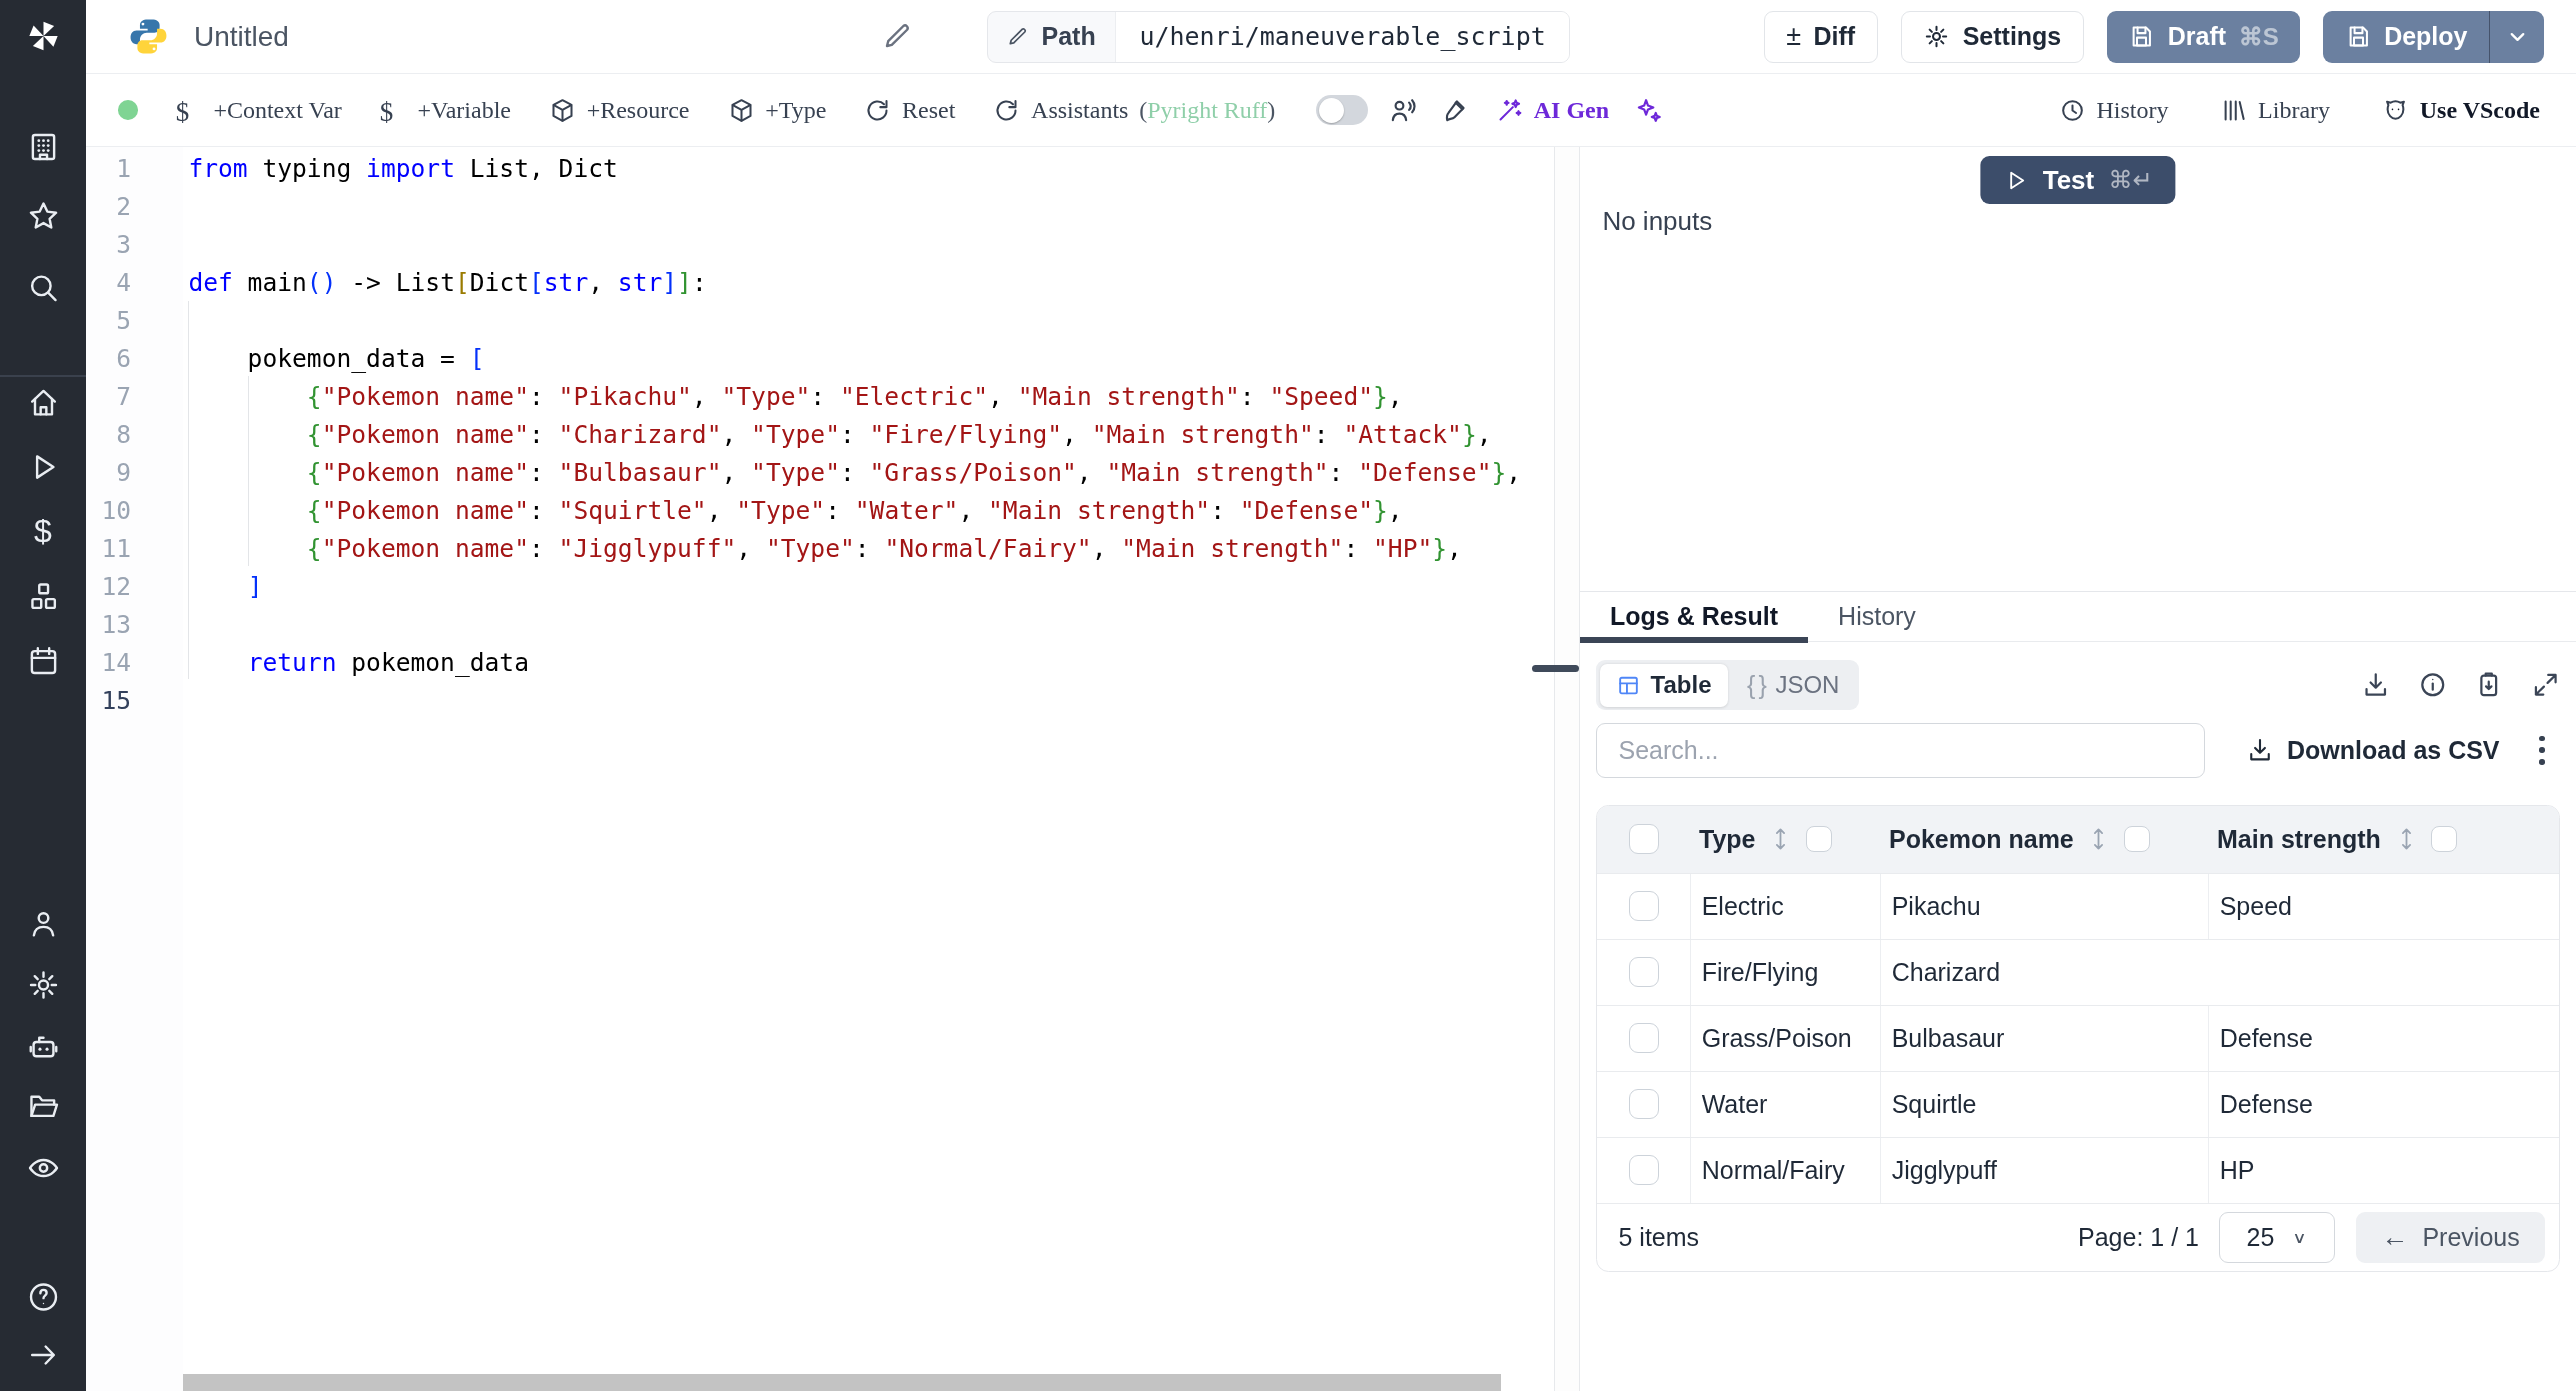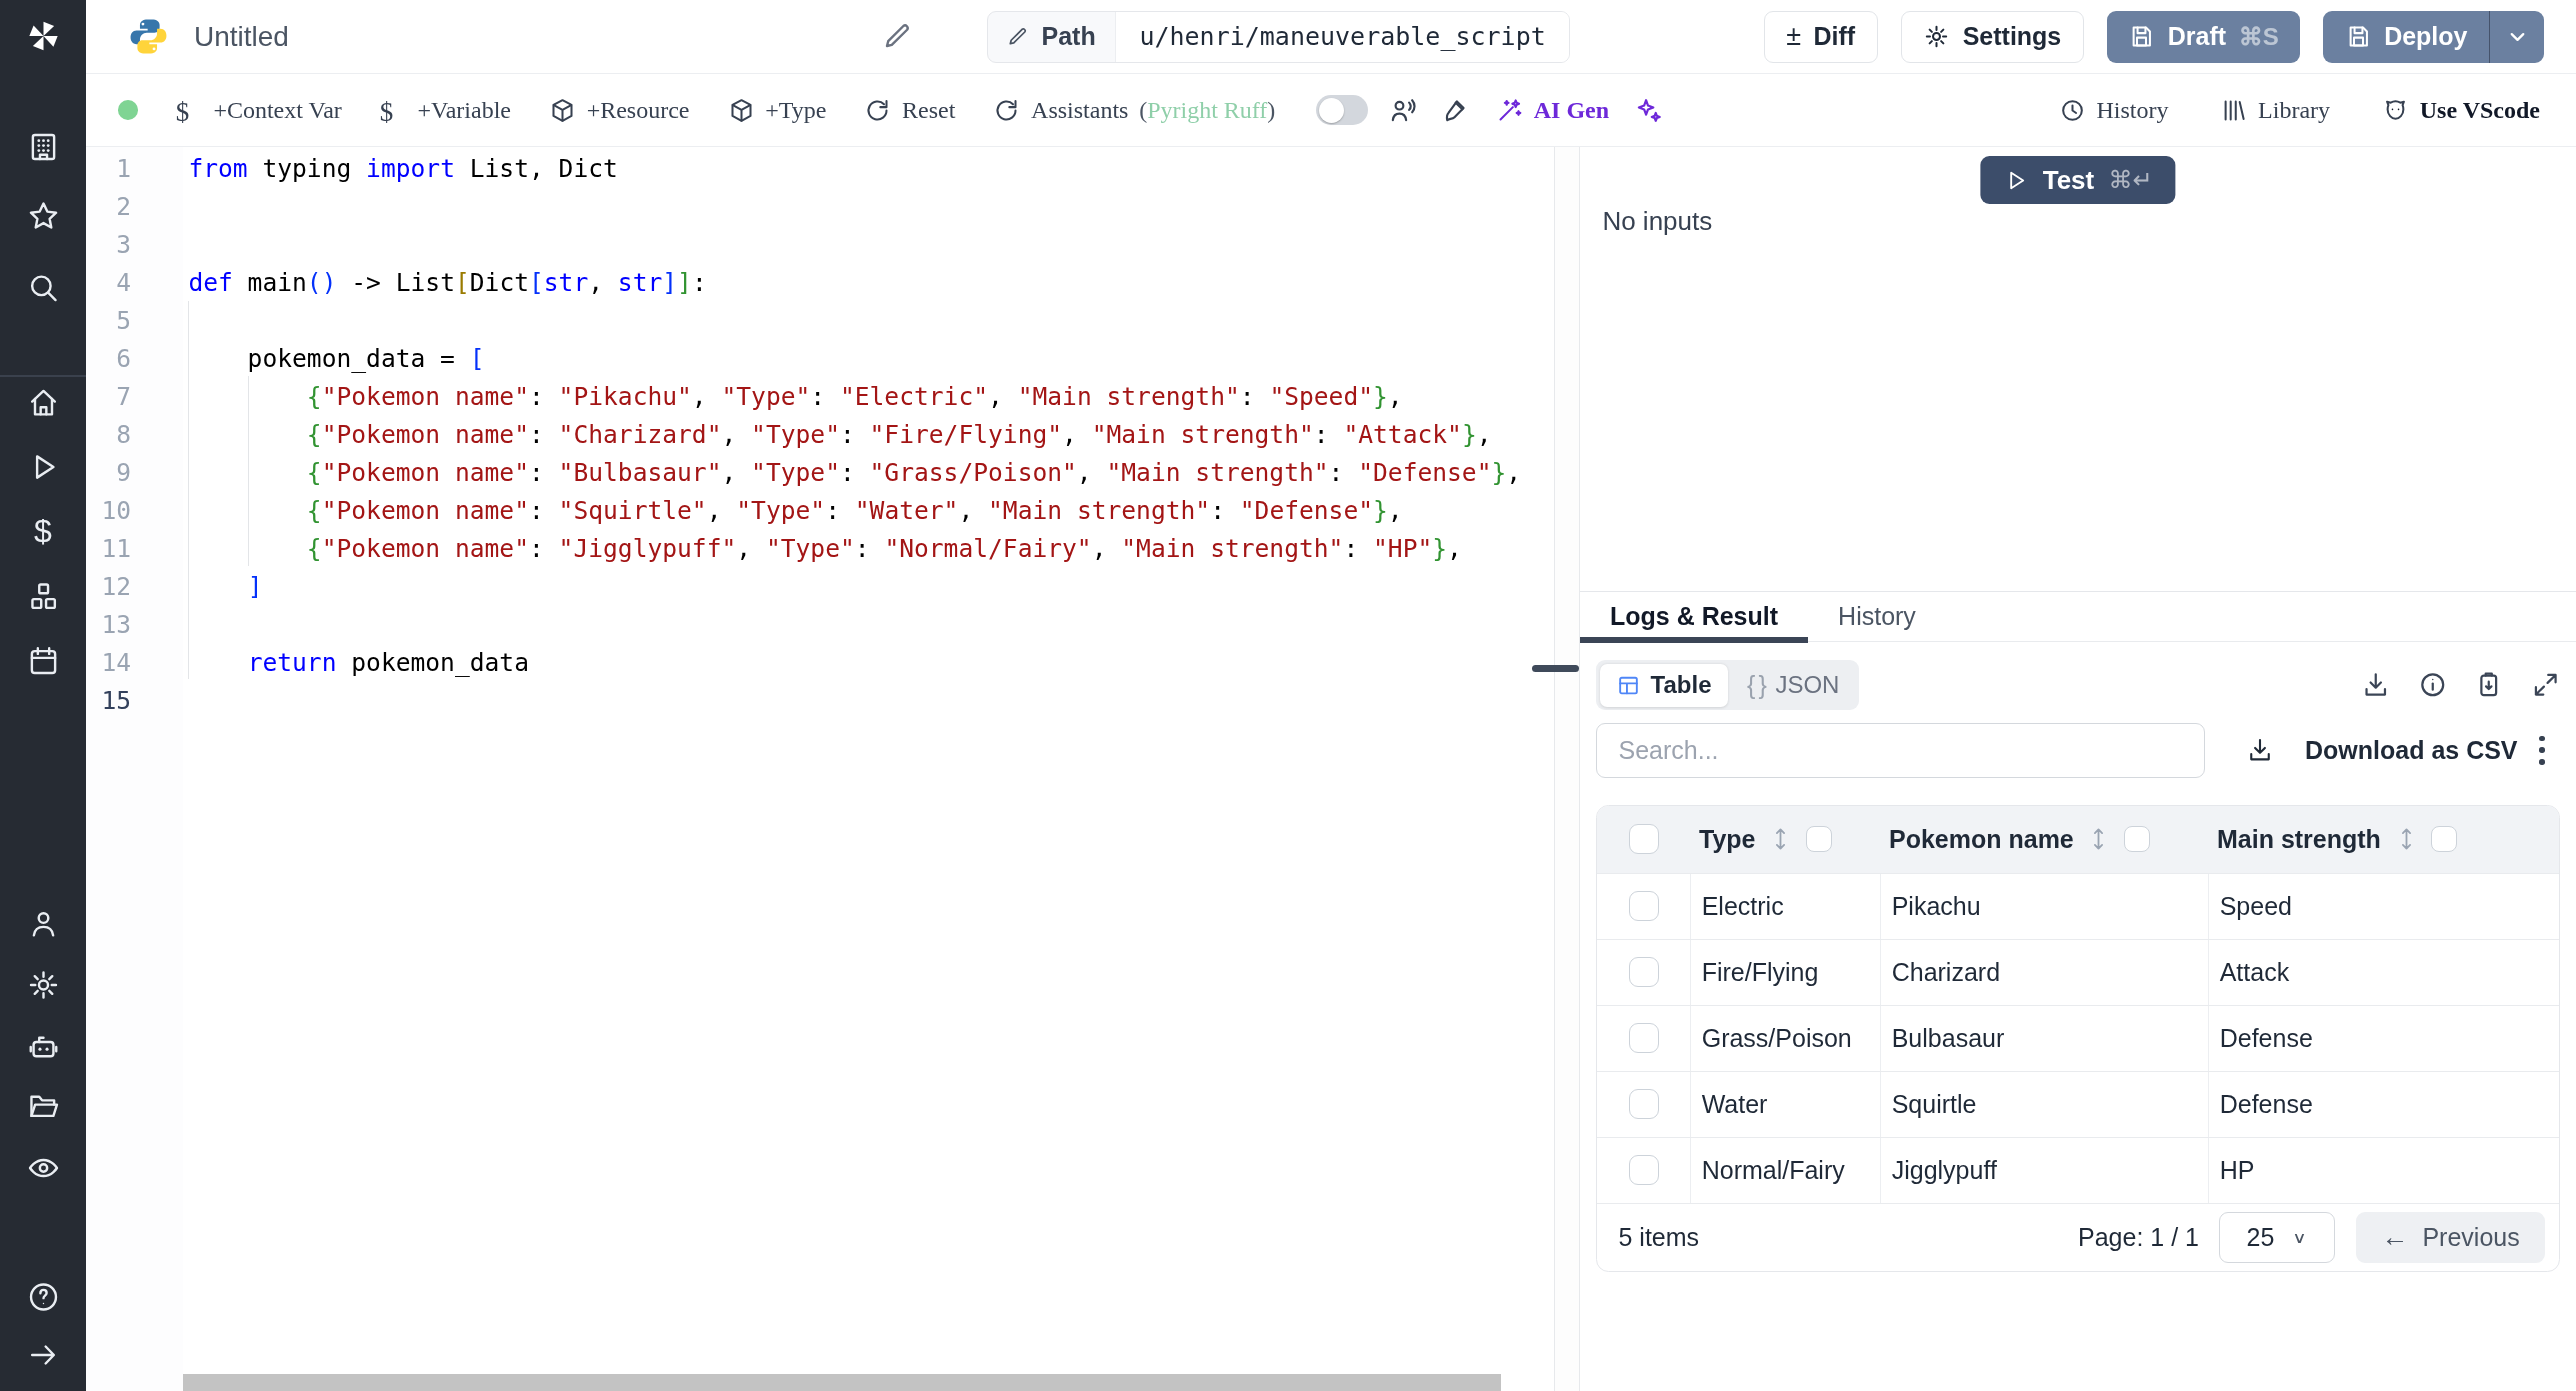--- a/index.html
+++ b/index.html
@@ -115,21 +115,21 @@
   .seg-item.active { background:#fff; color:#1f2937; font-weight:600; box-shadow:0 0.9px 2.7px rgba(0,0,0,.12);gap:10px; }
   .seg-item .icon { width:25px; height:25px; color:#4f86f7; }
   .braces-icon::before { content:"{ }"; font-size:25px; color:#9aa2ae; letter-spacing:-2px; }
   .view-icons { margin-left:auto; display:flex; gap:27px; color:#3b4556; }
   .view-icons .icon { width:29.5px; height:29.5px; cursor:pointer; }
 
   .search-row { margin-top:12.5px; display:flex; align-items:center; }
   .search-input { width:609px; height:55px; border:0.9px solid #d4d8dd; border-radius:9px;
     font-size:25px; padding:0 21.5px; color:#1f2937; outline:none; font-family:"Liberation Sans",sans-serif; }
   .search-input::placeholder { color:#9ca3af; }
-  .csv-btn { margin-left:41px; display:flex; align-items:center; gap:31px; font-size:25px;
+  .csv-btn { margin-left:41px; display:flex; align-items:center; gap:13px; font-size:25px;
     font-weight:600; color:#1f2937; cursor:pointer; }
   .csv-btn .icon { width:28px; height:28px; }
   .kebab { margin-left:auto; width:36px; display:flex; flex-direction:column; align-items:center;
     gap:6.3px; cursor:pointer; padding:5.4px 0; }
   .kebab i { width:5.4px; height:5.4px; border-radius:50%; background:#374151; }
 
   .tablebox { margin-top:27px; border:0.9px solid #e5e7eb; border-radius:12.5px; overflow:hidden;text-align:center; }
   .hrow { display:grid; grid-template-columns:93px 190px 328px 1fr; height:67px;
     background:#f1f3f6; align-items:center; }
   .hcell { display:flex; align-items:center; gap:11.6px; padding-left:9px; }
@@ -633,21 +633,20 @@
                     <div class="tcell">Electric</div>
                     <div class="tcell">Pikachu</div>
                     <div class="tcell">Speed</div>
                   </div>
                   <div class="trow">
                     <div class="ccell">
                       <span class="cb"></span>
                     </div>
                     <div class="tcell">Fire/Flying</div>
                     <div class="tcell">Charizard</div>
-                    <div class="tcell">Attack</div>
                   </div>
                   <div class="trow">
                     <div class="ccell">
                       <span class="cb"></span>
                     </div>
                     <div class="tcell">Grass/Poison</div>
                     <div class="tcell">Bulbasaur</div>
                     <div class="tcell">Defense</div>
                   </div>
                   <div class="trow">

